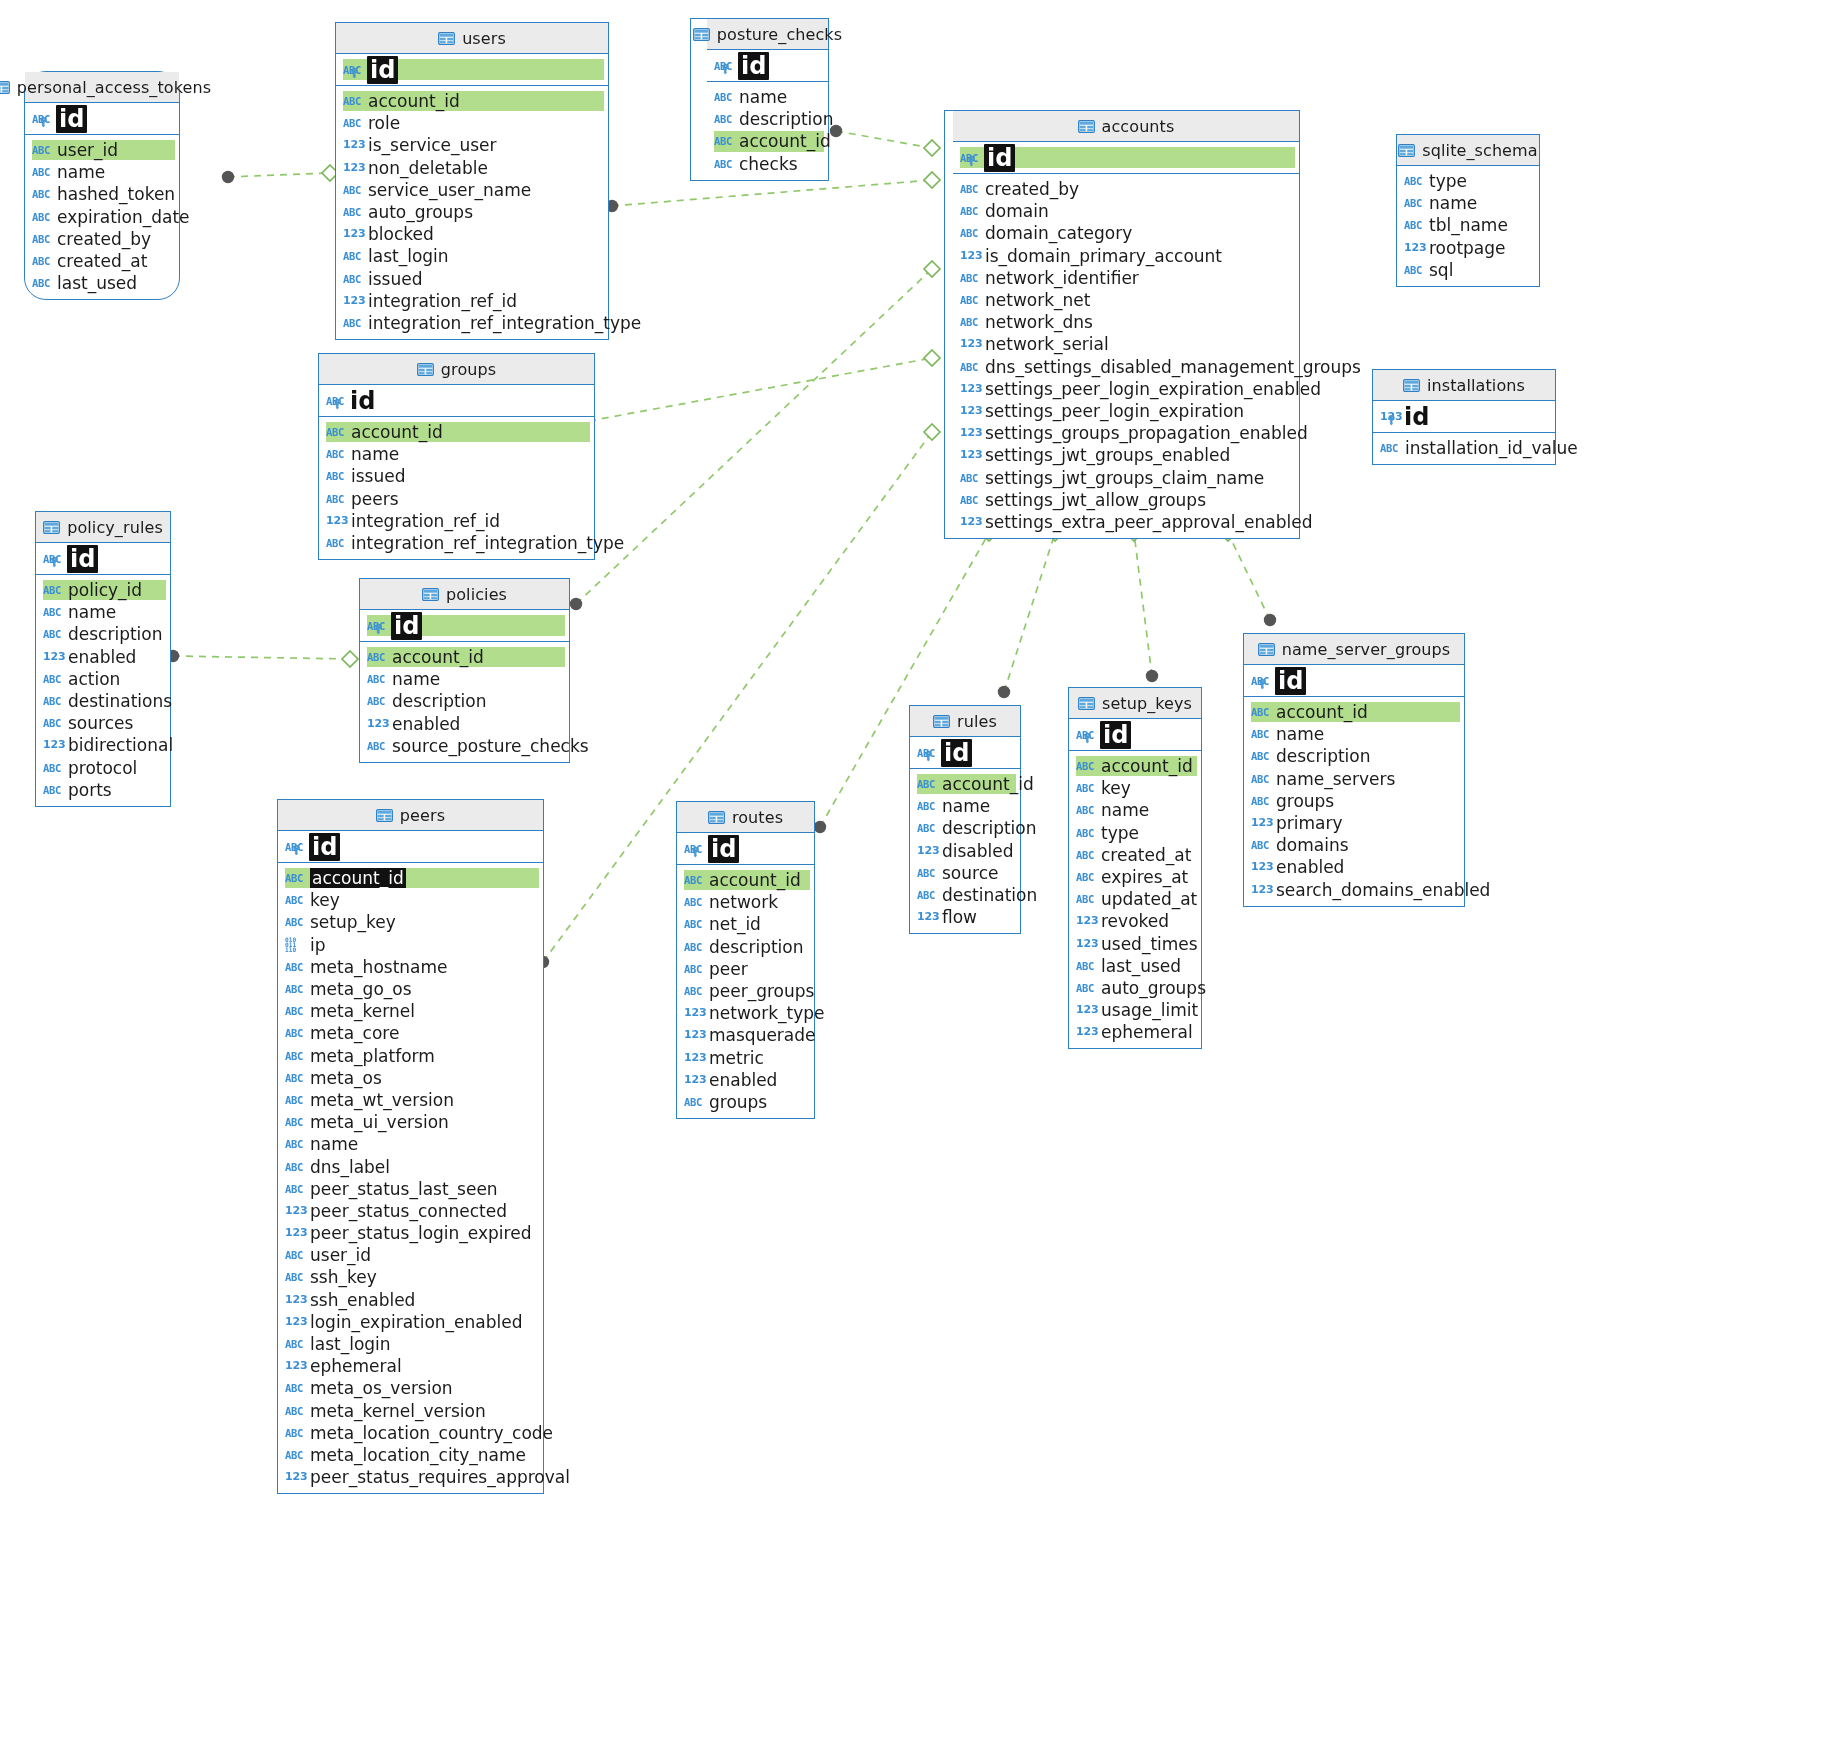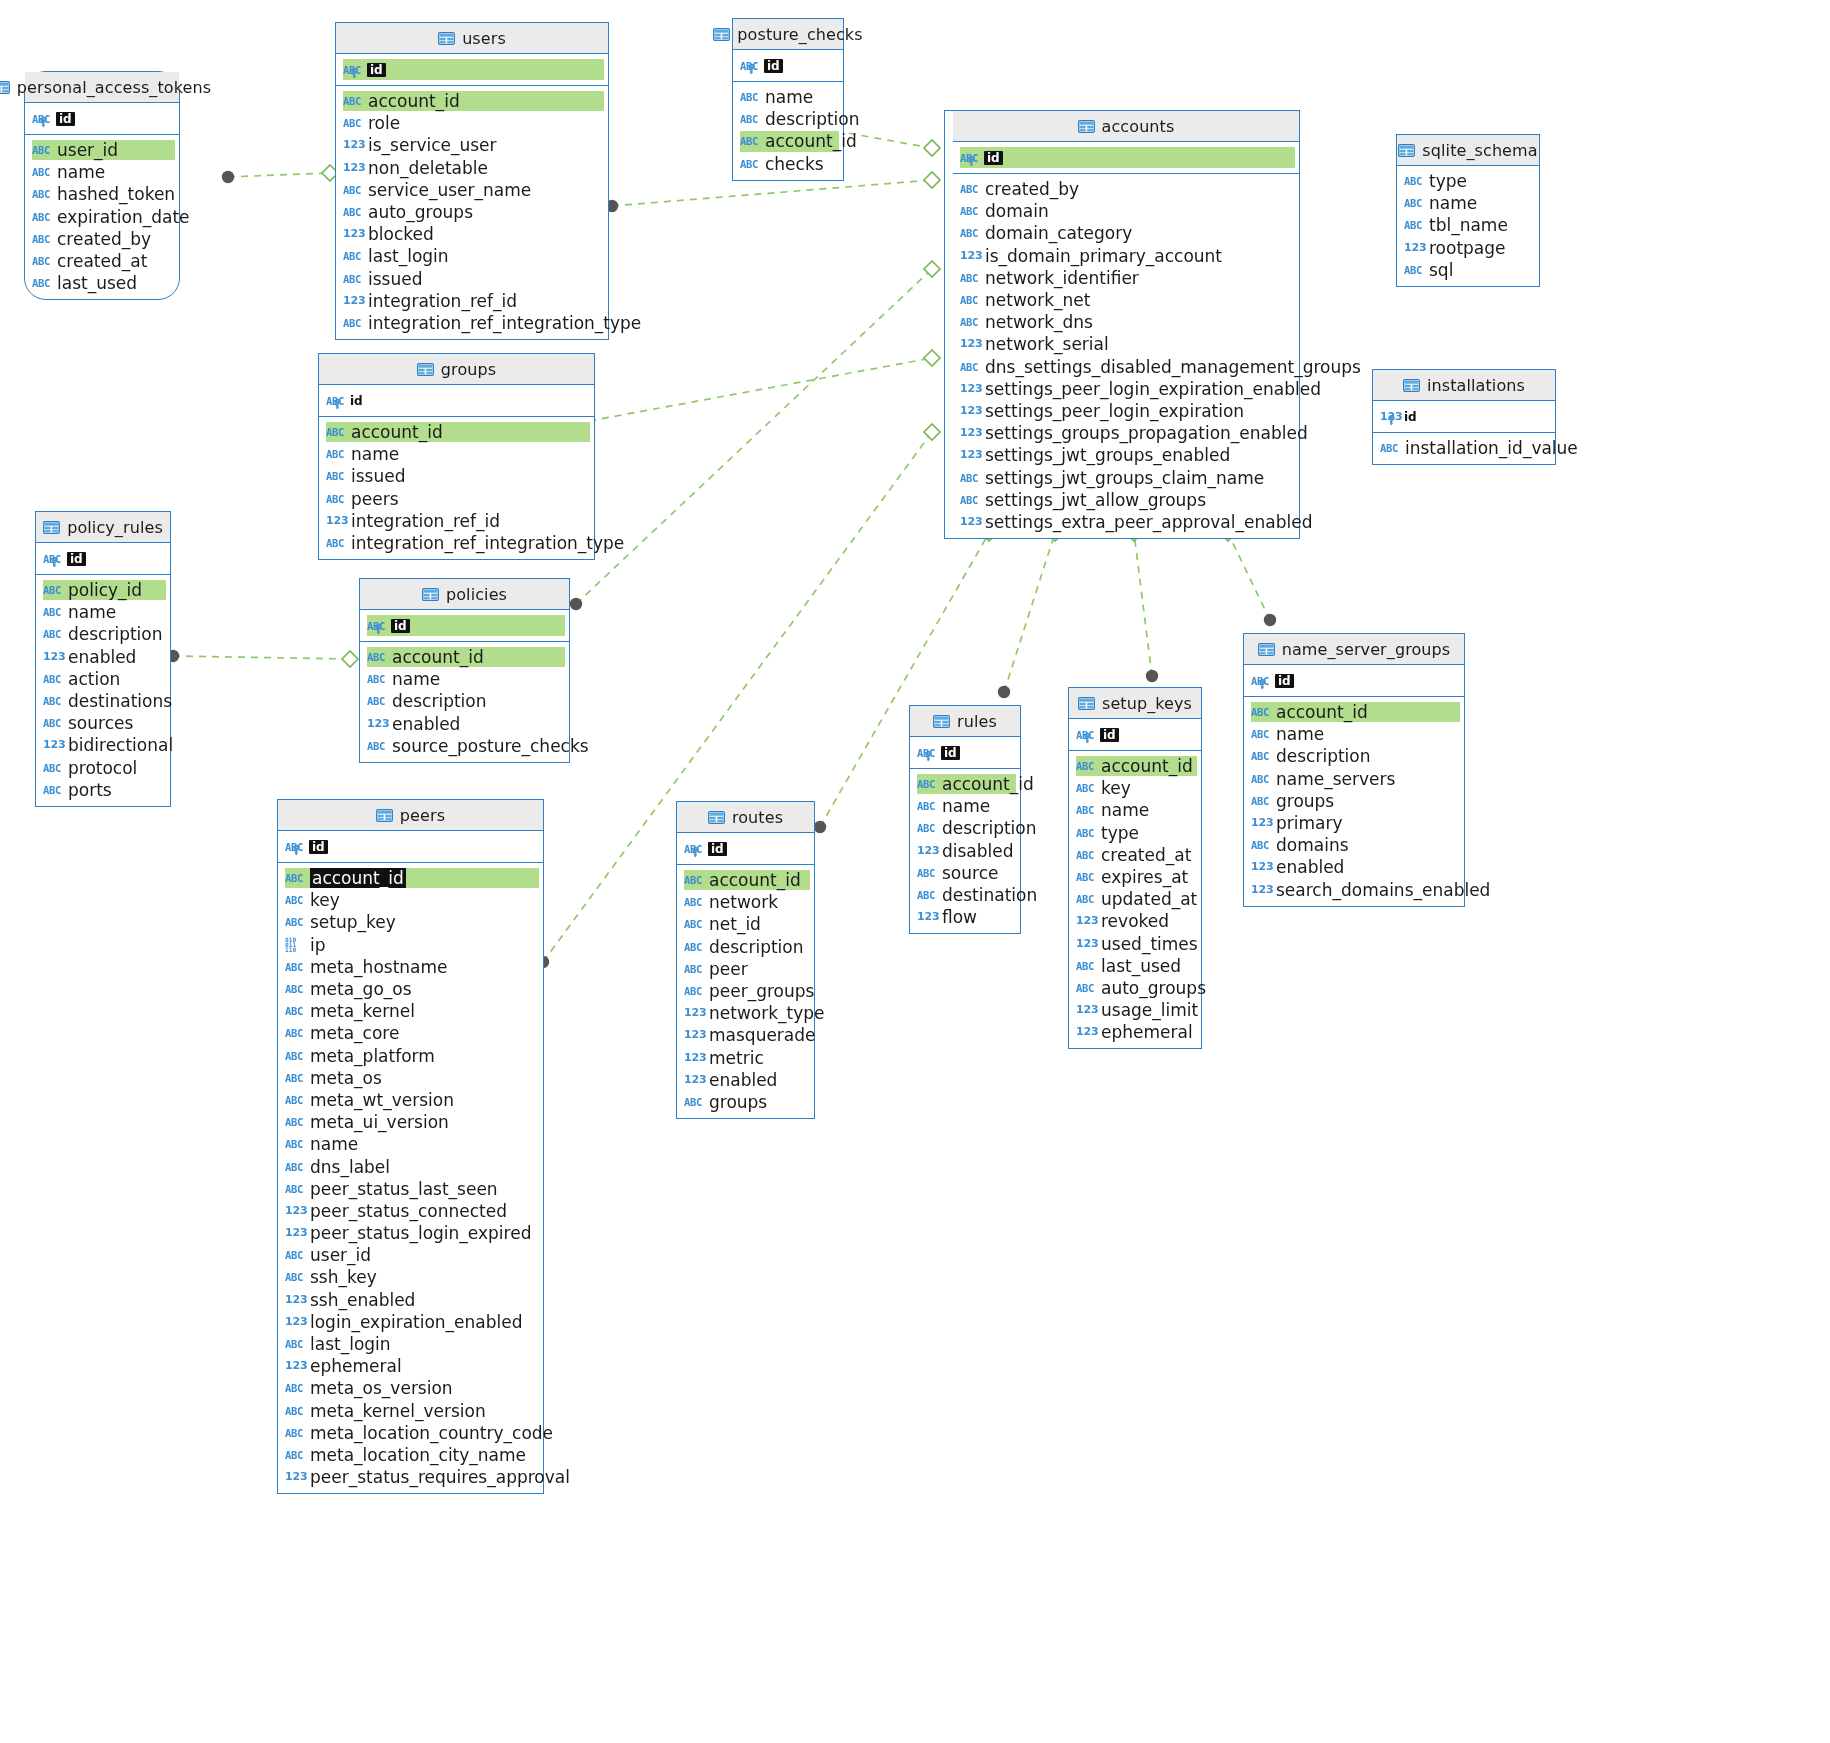--- a/index.html
+++ b/index.html
@@ -11,21 +11,21 @@
 
   .table{position:absolute;border:1.6px solid #2e7fc4;background:#fff;box-sizing:border-box;}
   .thead{background:#ebebeb;border-bottom:1.6px solid #2e7fc4;
          height:30px;display:flex;align-items:center;justify-content:center;gap:7px;}
   .tname{font-size:16px;color:#1b1b1b;letter-spacing:.1px;}
   .pkrow{border-bottom:1.6px solid #2e7fc4;height:32px;display:flex;align-items:center;
          padding-left:7px;box-sizing:border-box;position:relative;}
   .pkrow.greenbg:after{content:"";position:absolute;left:7px;right:4px;top:5px;bottom:5px;
          background:#b2dd8d;z-index:0;}
   .pkrow>*{position:relative;z-index:1;}
-  .pklabel{font-size:12px;color:#111;font-weight:bold;margin-left:3px;}
+  .pklabel{font-size:24px;color:#111;font-weight:bold;margin-left:3px;}
   .pklabel.boxed{background:#111;color:#fff;padding:0px 3px;border-radius:1px;}
   .tbody{padding:4px 0 5px 0;}
   .row{height:22.2px;display:flex;align-items:center;padding-left:7px;
        box-sizing:border-box;position:relative;}
   .row.hl:after{content:"";position:absolute;left:7px;right:4px;top:1px;bottom:1px;
        background:#b2dd8d;z-index:0;}
   .row>*{position:relative;z-index:1;}
   .cname{font-size:17px;color:#1b1b1b;margin-left:4px;white-space:nowrap;}
   .cname.boxed{background:#111;color:#fff;padding:0 2px;}
 
@@ -211,21 +211,21 @@
           <div class="row">
             <span class="ico ico-123">123</span>
             <span class="cname">integration_ref_id</span>
           </div>
           <div class="row">
             <span class="ico ico-abc">ABC</span>
             <span class="cname">integration_ref_integration_type</span>
           </div>
         </div>
       </div>
-      <div class="table" style="left: 732px; top: 18px; width: 112px;">
+      <div class="table" style="left: 690px; top: 18px; width: 139px; padding-left: 16px;">
         <div class="thead">
           <svg class="tbl-ico" viewBox="0 0 17 13">
             <rect x=".7" y=".7" width="15.6" height="11.6" rx="1.2" fill="#fff" stroke="#2e7fc4" stroke-width="1.3"></rect>
             <rect x="1.6" y="1.6" width="13.8" height="3.1" fill="#5fa8dd"></rect>
             <rect x="1.6" y="5.7" width="6.1" height="2.7" fill="#5fa8dd"></rect>
             <rect x="9.2" y="5.7" width="6.2" height="2.7" fill="#5fa8dd"></rect>
             <rect x="1.6" y="9.1" width="6.1" height="2.2" fill="#5fa8dd"></rect>
             <rect x="9.2" y="9.1" width="6.2" height="2.2" fill="#5fa8dd"></rect>
           </svg>
           <span class="tname">posture_checks</span>

